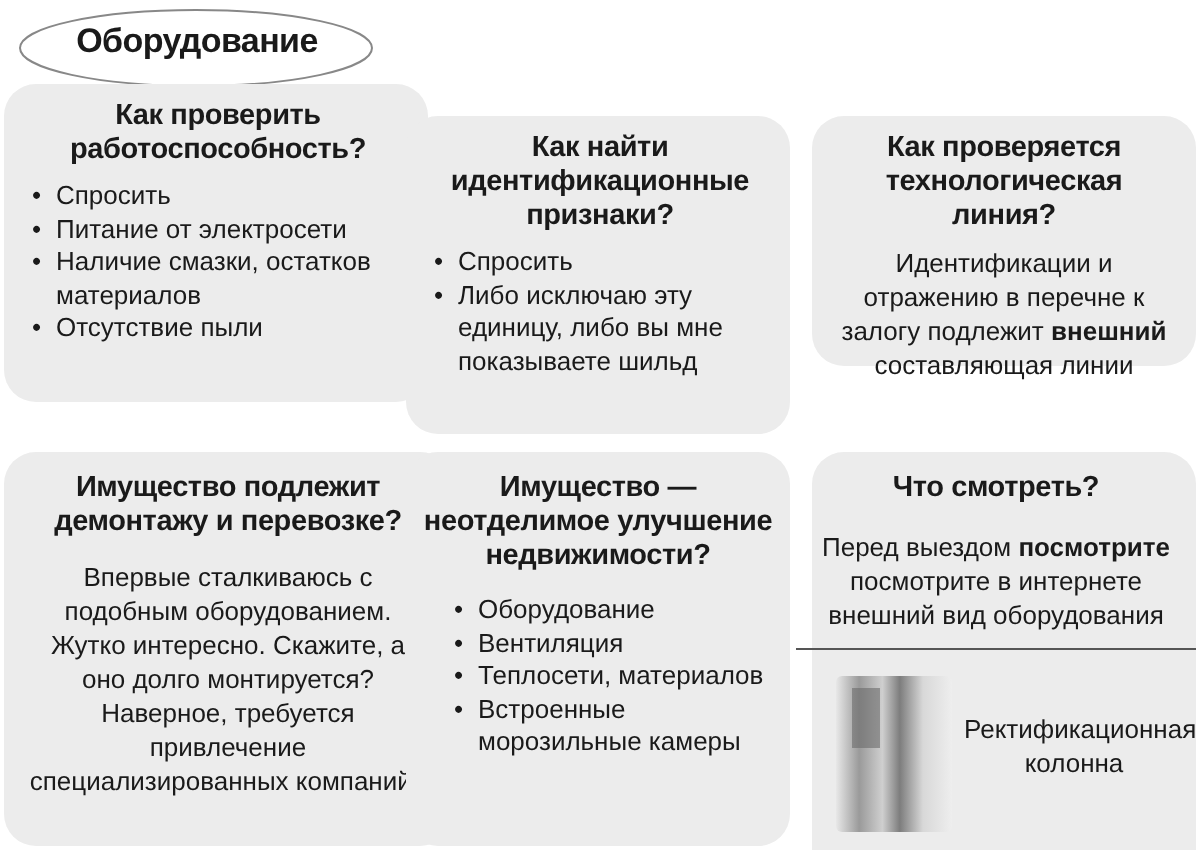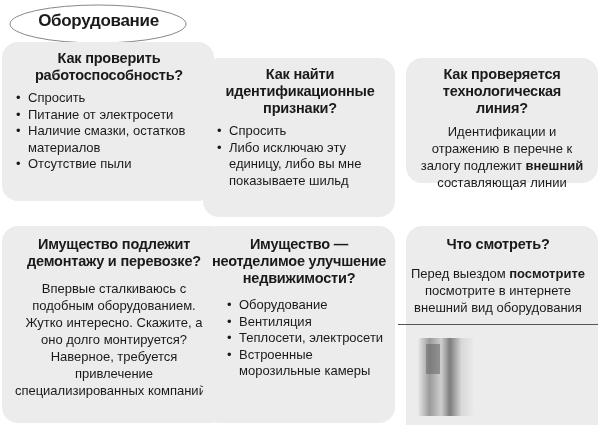--- a/index.html
+++ b/index.html
@@ -61,25 +61,26 @@
 <div class="card" style="left:2px;top:226px;width:224px;height:197px;padding:10px 8px 0 8px;">
   <h3>Имущество подлежит демонтажу и перевозке?</h3>
   <p style="margin-top:10px;padding:0 4px;">Впервые сталкиваюсь с подобным оборудованием. Жутко интересно. Скажите, а оно долго монтируется? Наверное, требуется привлечение специализированных компаний?</p>
 </div>
 
 <div class="card" style="left:203px;top:226px;width:192px;height:197px;padding:10px 6px 0 6px;">
   <h3>Имущество — неотделимое улучшение недвижимости?</h3>
   <ul style="padding-left:30px;margin-top:10px;">
     <li>Оборудование</li>
     <li>Вентиляция</li>
-    <li>Теплосети, электросети</li>
+    <li>Теплосети, материалов</li>
     <li>Встроенные морозильные камеры</li>
   </ul>
 </div>
 
 <div class="card" style="left:406px;top:226px;width:192px;height:221px;padding:10px 8px 0 0;">
   <h3>Что смотреть?</h3>
   <p style="margin-top:12px;">
     <span>Перед выездом </span><b>посмотрите</b><span> посмотрите в интернете внешний вид оборудования</span>
   </p>
   <hr class="divider">
   <div class="photo"></div>
+  <div class="caption">Ректификационная колонна</div>
 </div>
 
 </body></html>

